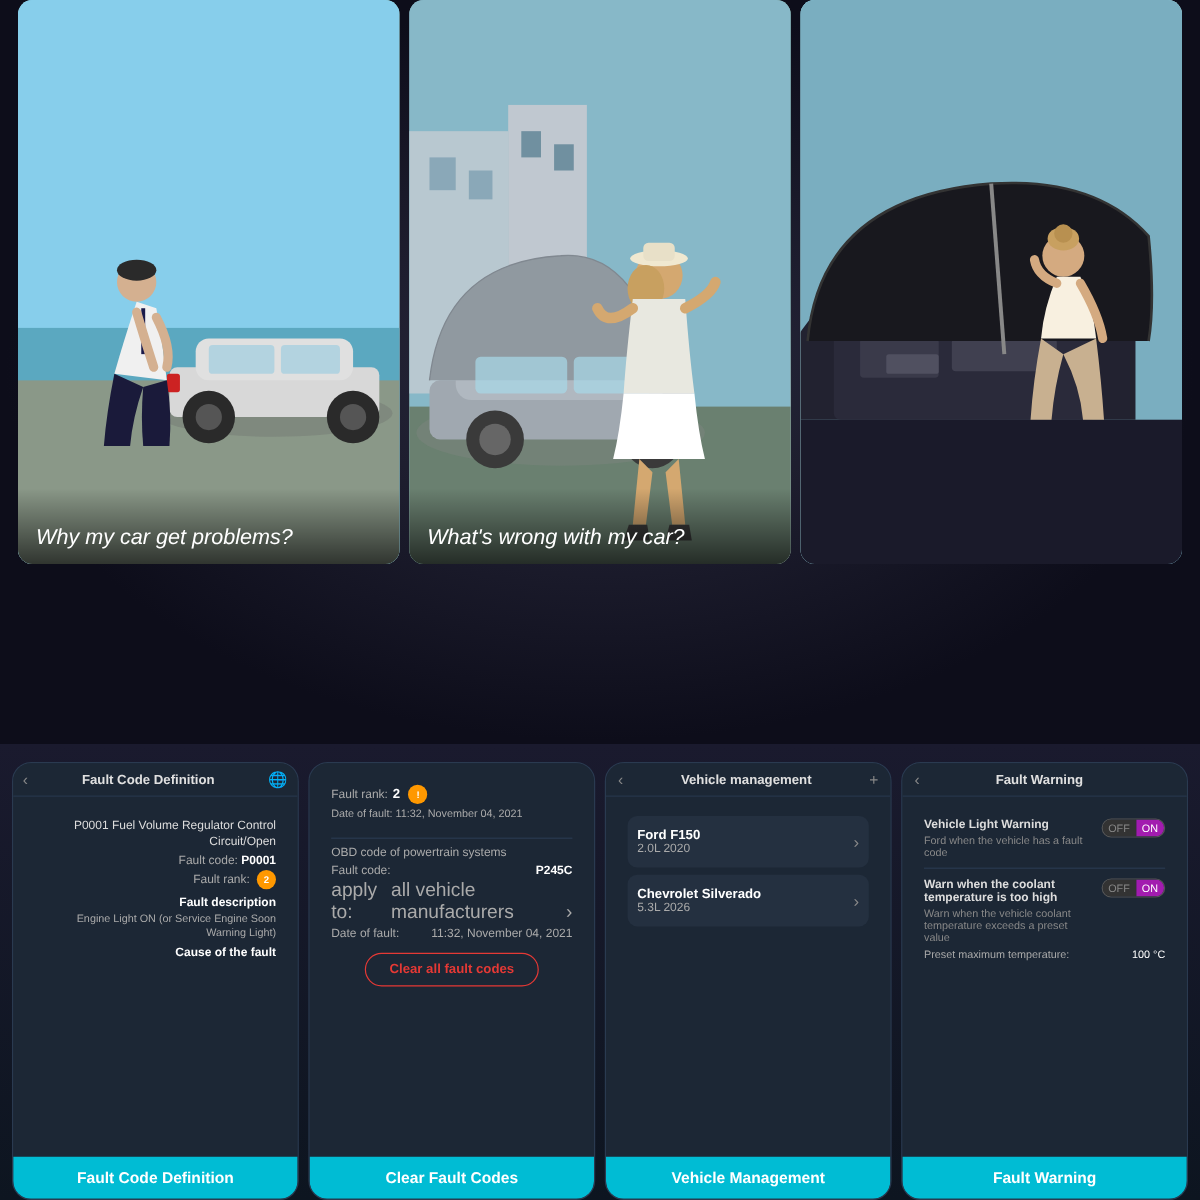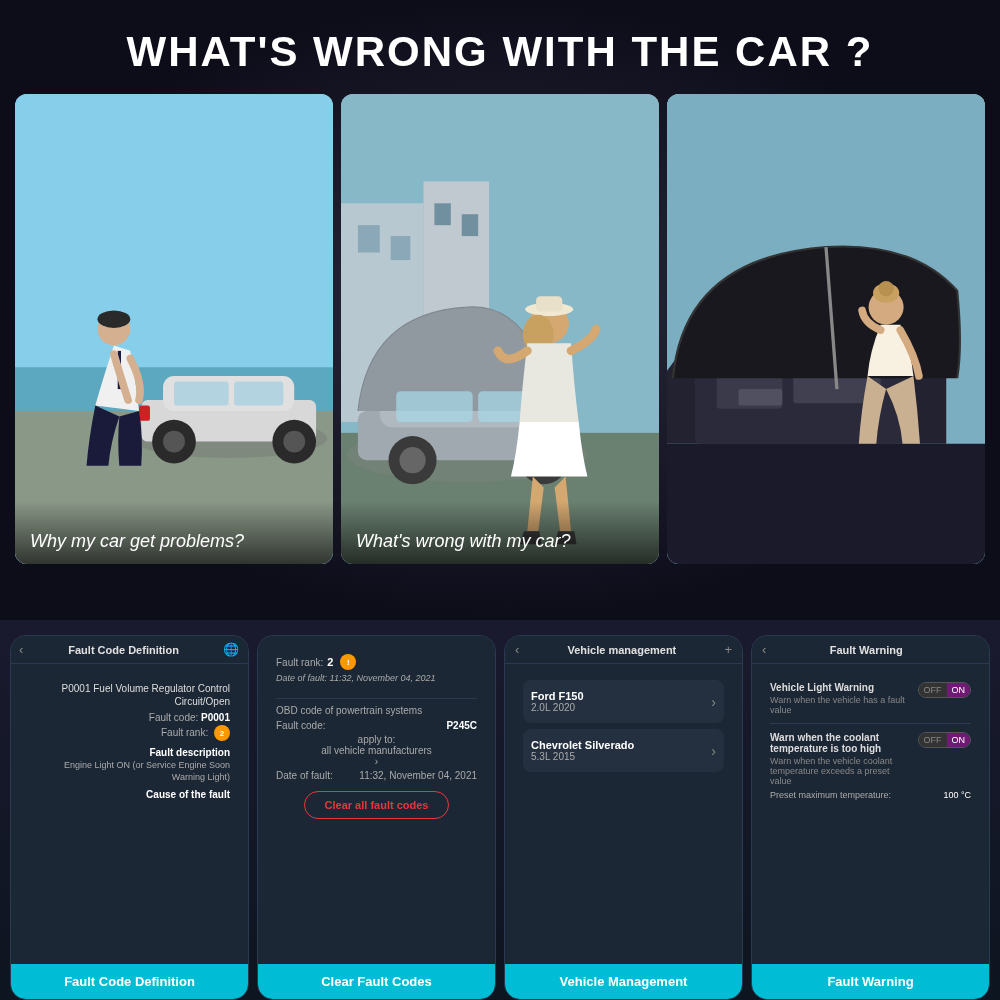--- a/index.html
+++ b/index.html
@@ -156,27 +156,27 @@
       width: 16px; height: 16px; border-radius: 50%;
       background: #ff9800; color: #fff; font-size: 8px; font-weight: bold;
       margin-left: 3px;
     }
 
     
     .card2-body { padding: 8px; font-size: 10px; color: #bbb; }
     .card2-rank { display: flex; align-items: center; gap: 4px; margin-bottom: 3px; }
     .card2-rank-label { color: #aaa; font-size: 10px; }
     .card2-rank-val { color: #fff; font-weight: bold; font-size: 11px; }
-    .card2-date { color: #aaa; font-size: 9px; margin-bottom: 15px; font-style: italic; }
+    .card2-date { color: #aaa; font-size: 9px; margin-bottom: 15px; }
     .card2-divider { border: none; border-top: 1px solid #2a3a50; margin: 6px 0; }
     .card2-obd-label { color: #aaa; font-size: 10px; margin-bottom: 4px; }
     .card2-field { display: flex; justify-content: space-between; margin: 3px 0; font-size: 10px; }
     .card2-field-label { color: #aaa; }
     .card2-field-value { color: #fff; font-weight: bold; }
-    .card2-apply-row { display: flex; justify-content: space-between; align-items: center; margin: 3px 0; font-size: 10px; flex-direction: column; }
+    .card2-apply-row { display: flex; justify-content: space-between; align-items: flex-end; margin: 3px 0; font-size: 16px; }
     .card2-apply-label { color: #aaa; }
     .card2-apply-value { color: #aaa; }
     .card2-apply-arrow { color: #aaa; }
     .clear-btn {
       display: block;
       margin: 10px auto 0;
       padding: 7px 20px;
       border: 1.5px solid #e53935;
       border-radius: 20px;
       background: transparent;
@@ -242,33 +242,32 @@
       flex-shrink: 0;
       margin-left: 5px;
     }
     .toggle-off {
       padding: 2px 5px;
       background: #333;
       color: #888;
     }
     .toggle-on {
       padding: 2px 5px;
-      background: #701a75;
+      background: #a21caf;
       color: #fff;
     }
     .preset-row { display: flex; justify-content: space-between; font-size: 9px; color: #aaa; margin-top: 4px; }
     .preset-value { color: #fff; }
   </style>
 </head>
 <body>
 
 <div class="page-wrapper">
 
   <div class="top-section">
-    <h1 class="main-title">WHAT'S WRONG WITH THE CAR ?</h1>
 
     <div class="image-grid">
 
       <div class="image-card">
         <div class="img-car-push" style="width:100%;height:100%;position:relative;">
           <svg width="100%" height="100%" viewBox="0 0 300 430" preserveAspectRatio="xMidYMid slice">
 
             <rect width="300" height="430" fill="#87ceeb"></rect>
 
             <rect x="0" y="250" width="300" height="180" fill="#5ba8c0"></rect>
@@ -475,42 +474,42 @@
             <div class="vehicle-item">
               <div class="vehicle-info">
                 <div class="vehicle-name">Ford F150</div>
                 <div class="vehicle-detail">2.0L 2020</div>
               </div>
               <span class="vehicle-arrow">›</span>
             </div>
             <div class="vehicle-item">
               <div class="vehicle-info">
                 <div class="vehicle-name">Chevrolet Silverado</div>
-                <div class="vehicle-detail">5.3L 2015</div>
+                <div class="vehicle-detail">5.3L 2026</div>
               </div>
               <span class="vehicle-arrow">›</span>
             </div>
           </div>
         </div>
         <div class="app-card-footer">Vehicle Management</div>
       </div>
 
       <div class="app-card">
         <div class="card4-header">
           <span class="card-nav-icon">‹</span>
           <span class="card4-title">Fault Warning</span>
           <span style="width:13px;"></span>
         </div>
         <div class="app-card-content">
           <div class="card4-body">
             <div class="warning-item">
               <div class="warning-row">
                 <div class="warning-text">
                   <div class="warning-title">Vehicle Light Warning</div>
-                  <div class="warning-subtitle">Warn when the vehicle has a fault value</div>
+                  <div class="warning-subtitle">Ford when the vehicle has a fault code</div>
                 </div>
                 <div class="toggle">
                   <span class="toggle-off">OFF</span>
                   <span class="toggle-on">ON</span>
                 </div>
               </div>
             </div>
             <div class="warning-item">
               <div class="warning-row">
                 <div class="warning-text">

